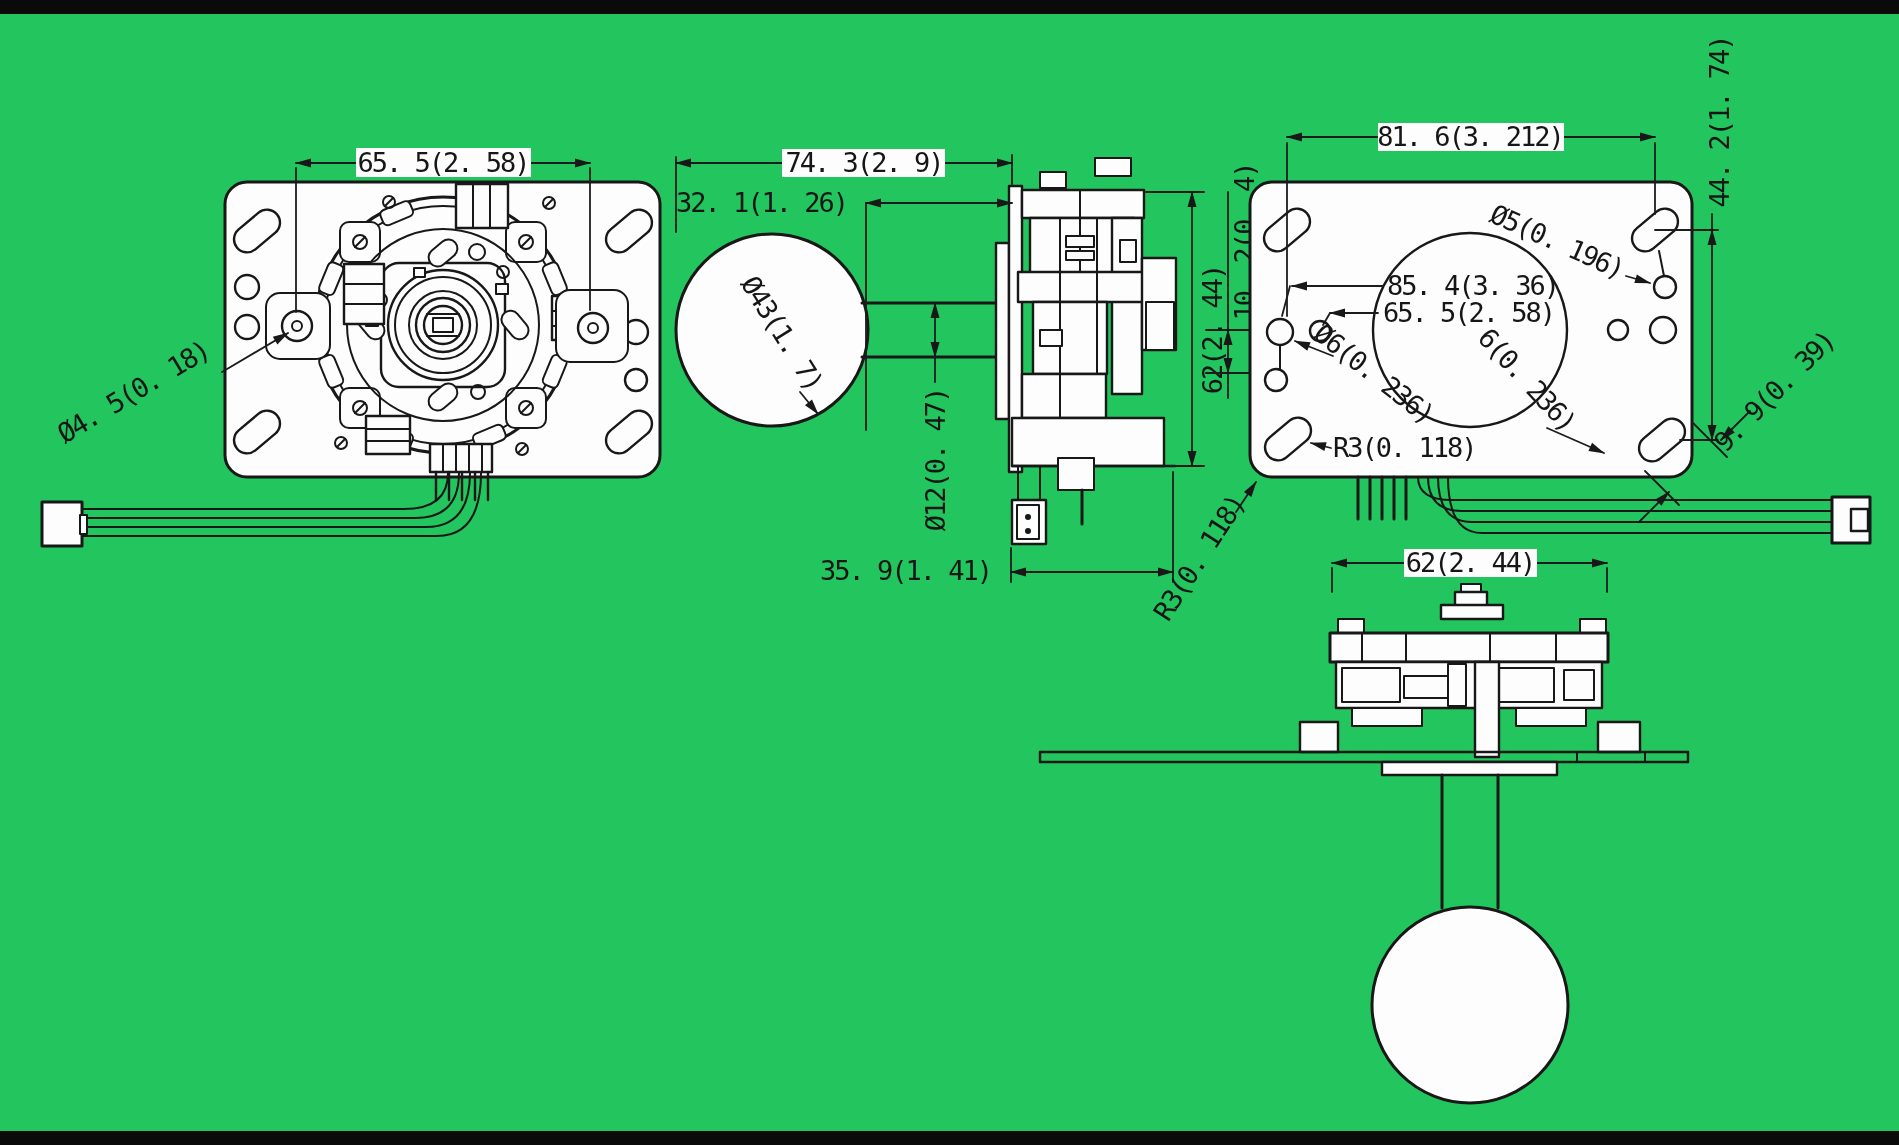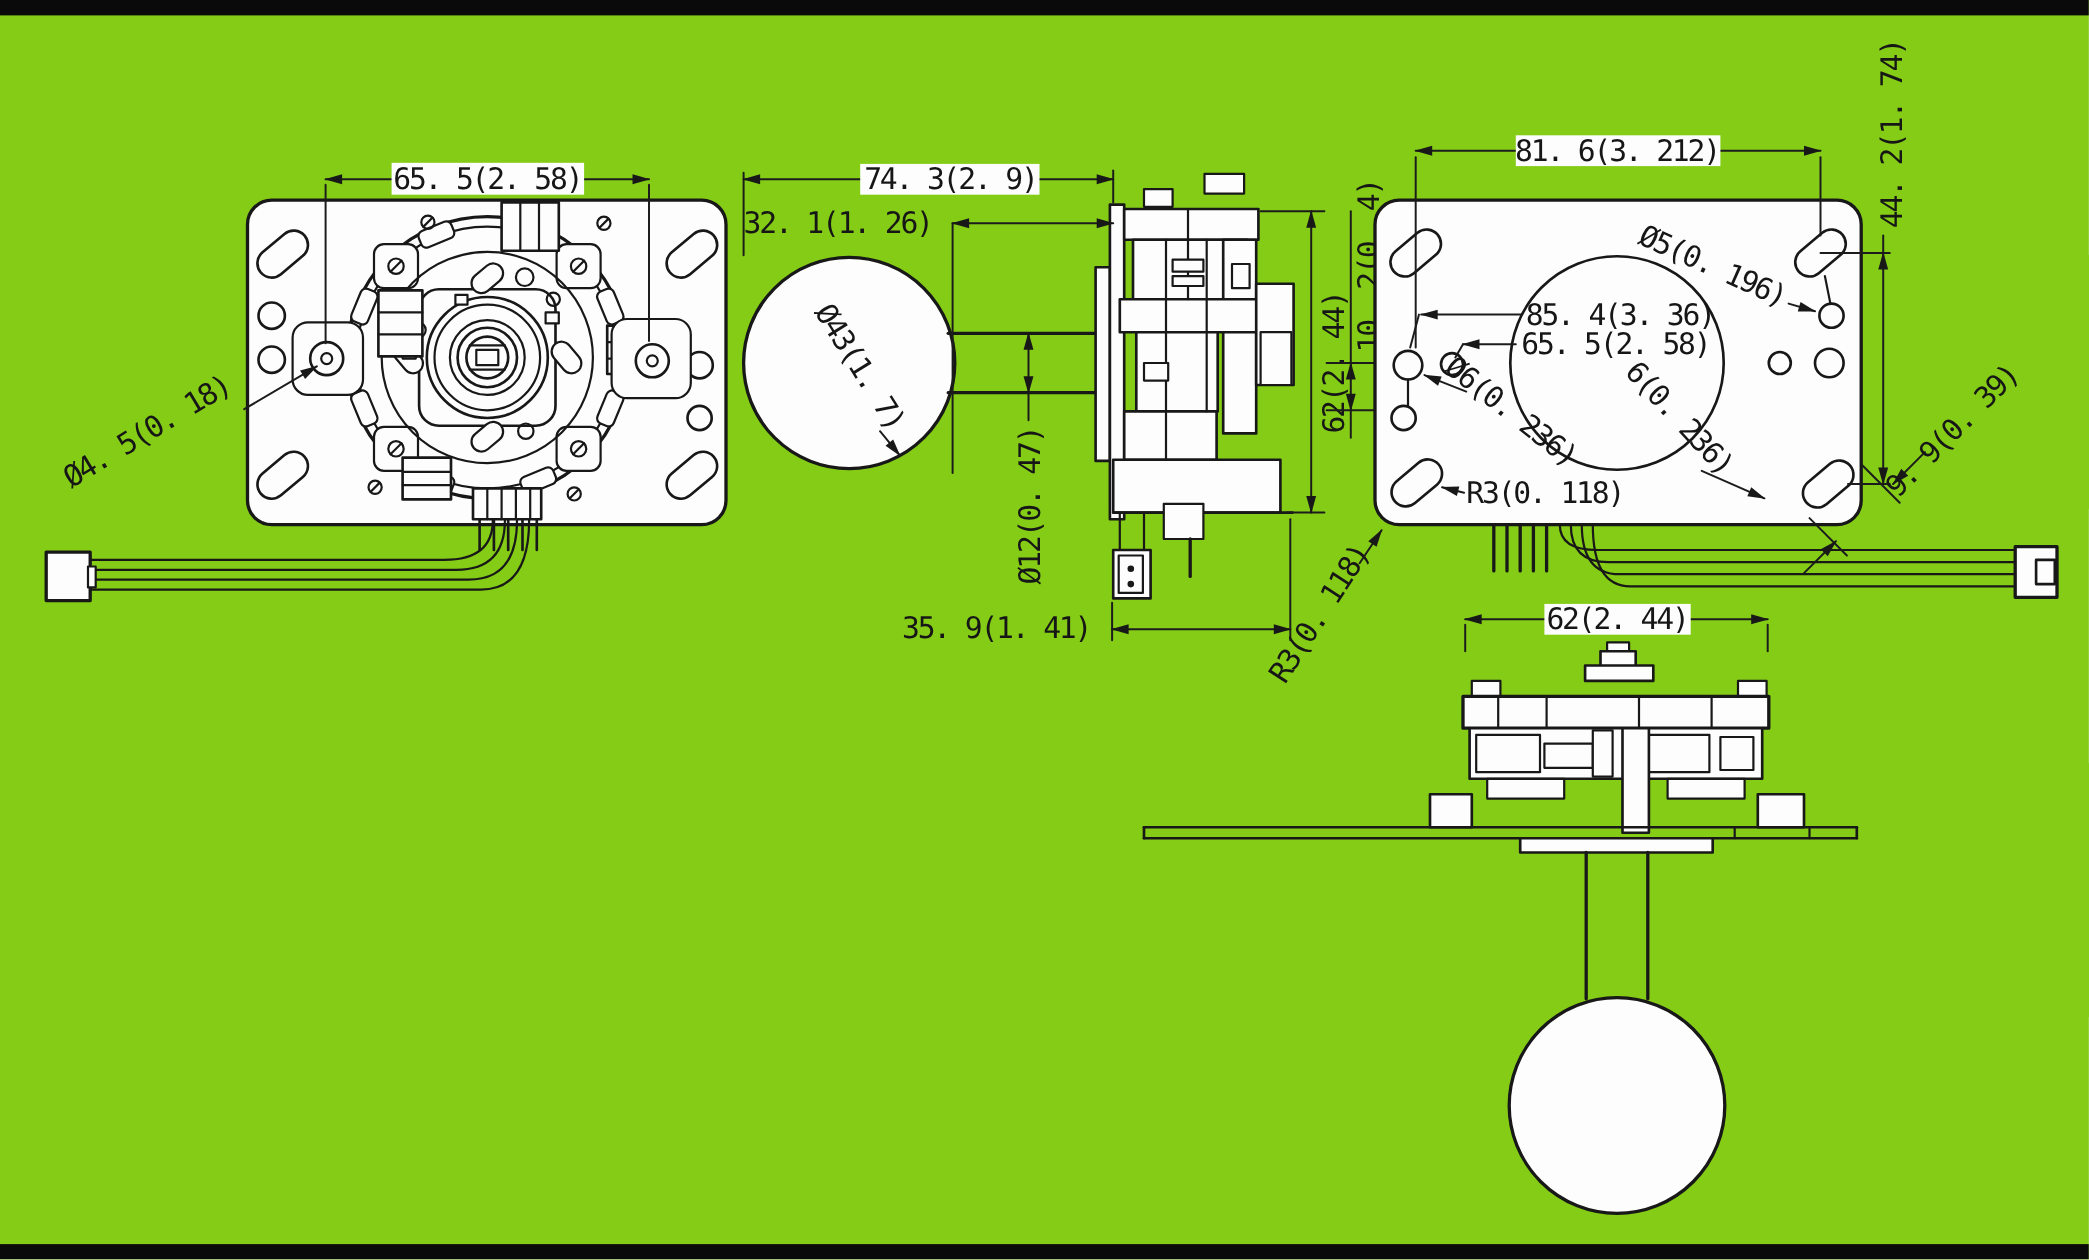--- a/index.html
+++ b/index.html
@@ -1,16 +1,16 @@
 <!DOCTYPE html>
 <html><head>
 <meta charset="utf-8">
 <style>
   html,body{margin:0;padding:0;background:#e8e8e8;}
-  .stage{position:relative;width:1899px;height:1145px;background:#84cc16;overflow:hidden;}
+  .stage{position:relative;width:1899px;height:1145px;background:#22c55e;overflow:hidden;}
   svg{display:block;}
   .s3{stroke:#181818;stroke-width:3;fill:none;stroke-linecap:round;stroke-linejoin:round;}
   .s25{stroke:#181818;stroke-width:2.4;fill:none;stroke-linecap:round;stroke-linejoin:round;}
   .s2{stroke:#181818;stroke-width:2;fill:none;stroke-linecap:round;stroke-linejoin:round;}
   .sd{stroke:#1c1c1c;stroke-width:1.8;fill:none;stroke-linecap:round;}
   .wf{fill:#fdfdfd;}
   .txt{font-family:"DejaVu Sans Mono","Liberation Mono",monospace;font-size:27px;letter-spacing:-2px;fill:#161616;}
   .gap{fill:#fdfdfd;stroke:none;}
   .bar{fill:#0a0a0a;}
   .dot{fill:#181818;stroke:none;}

